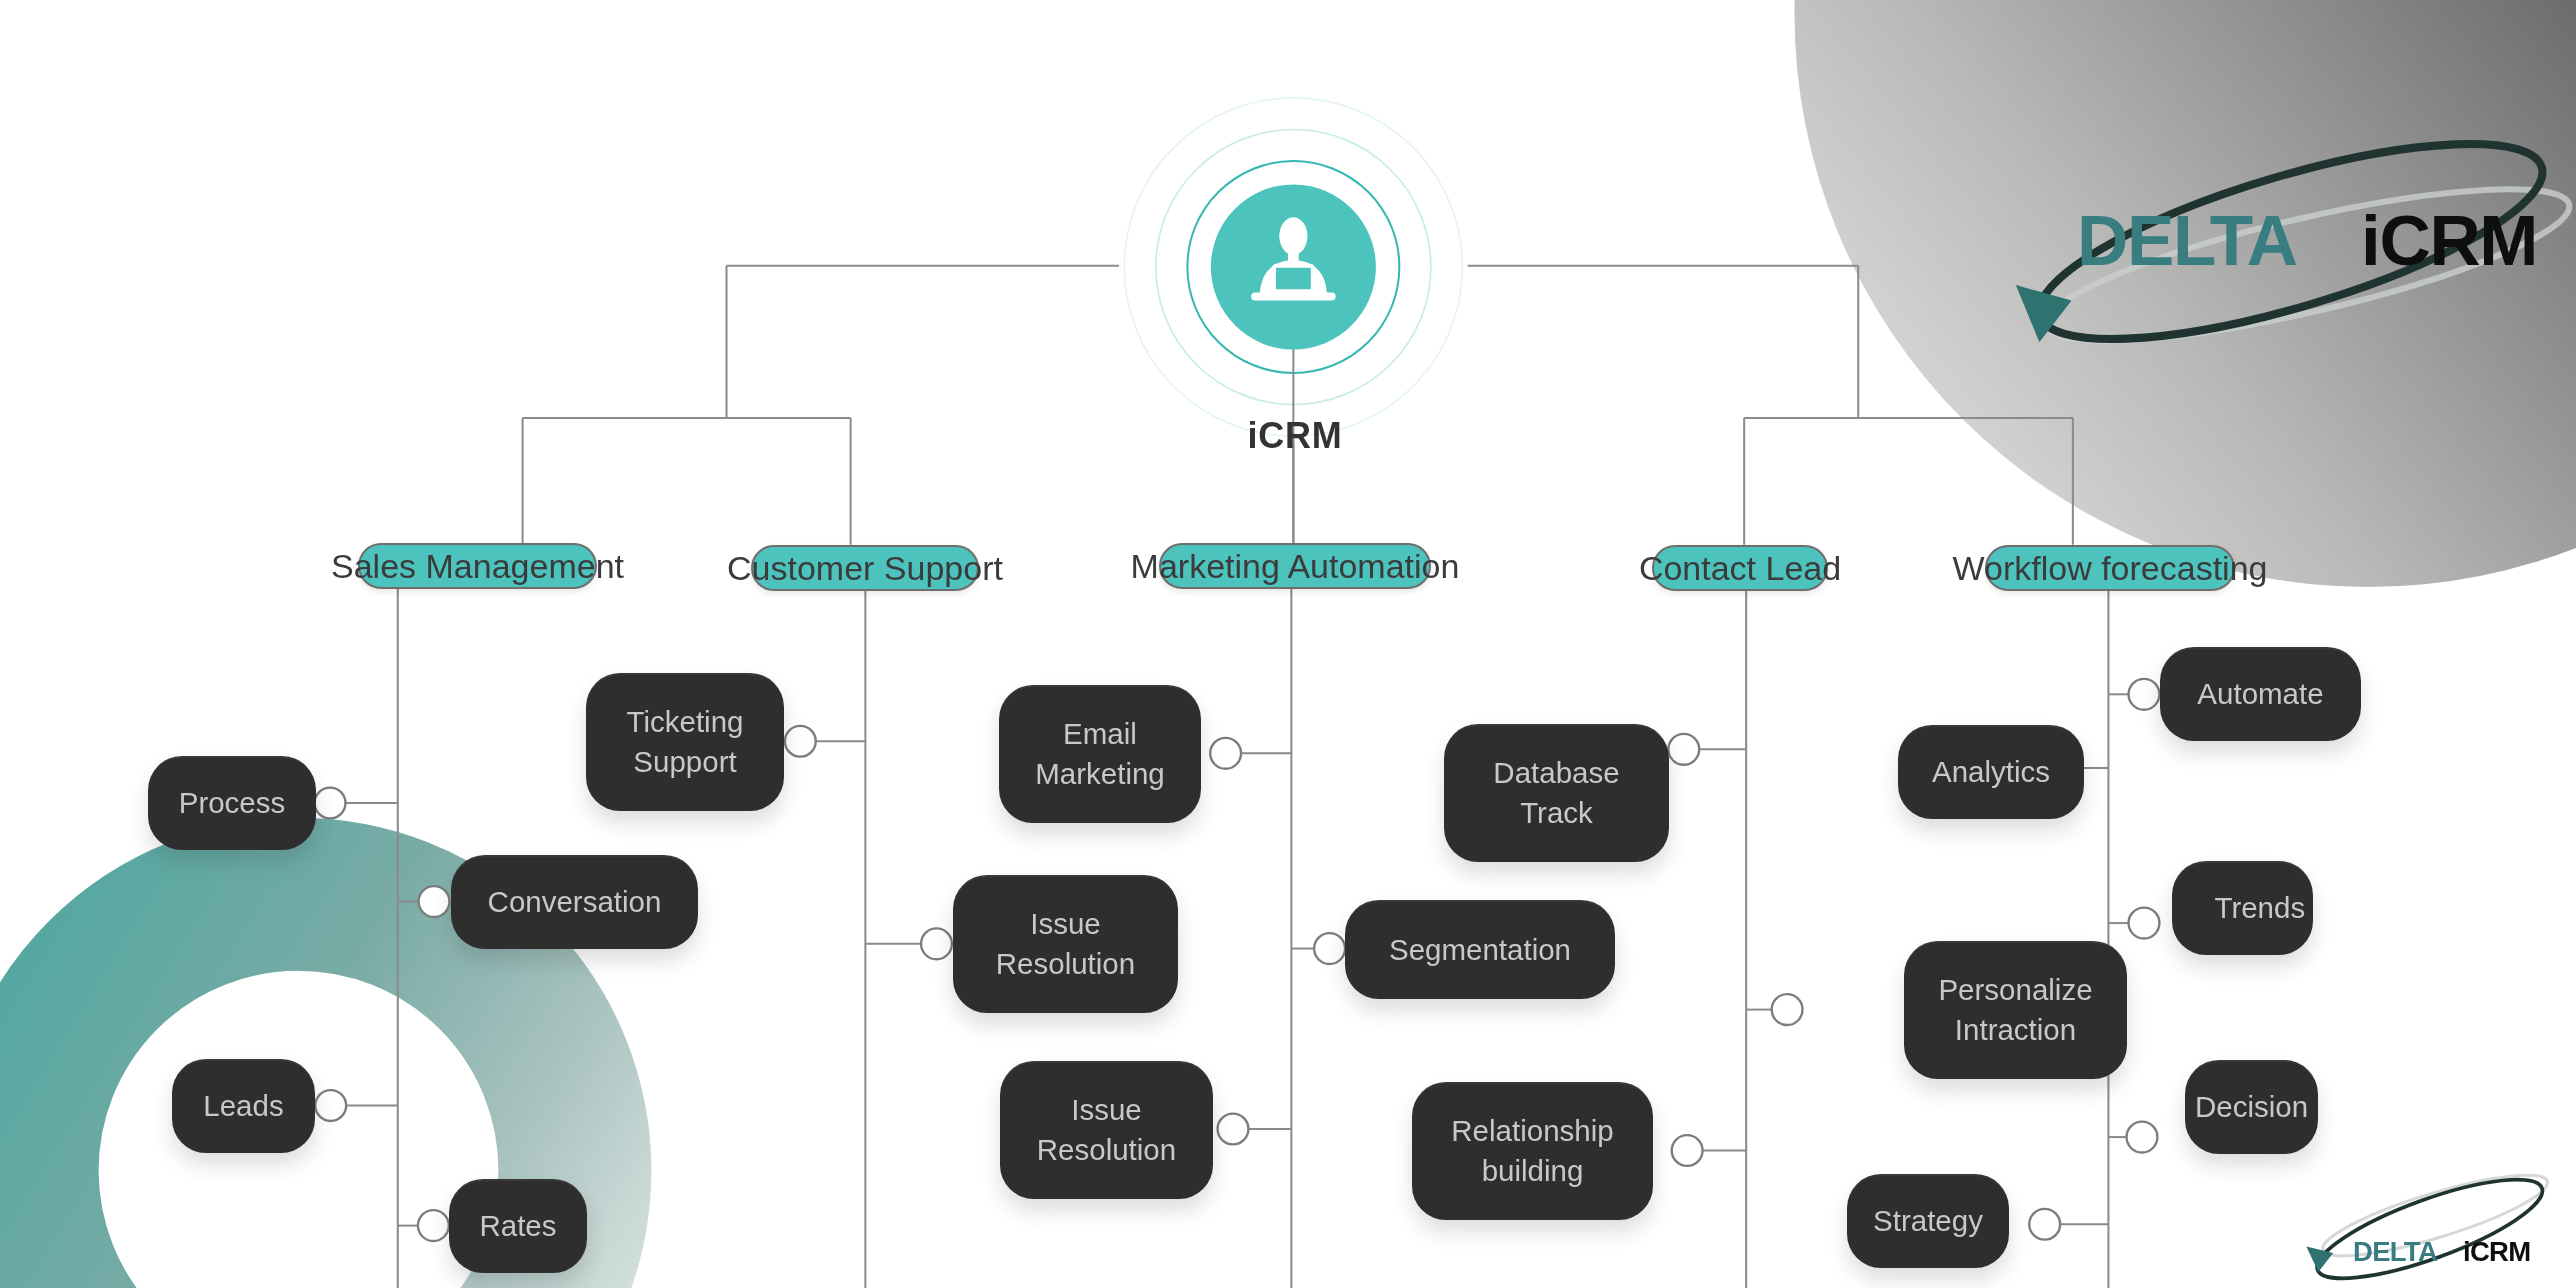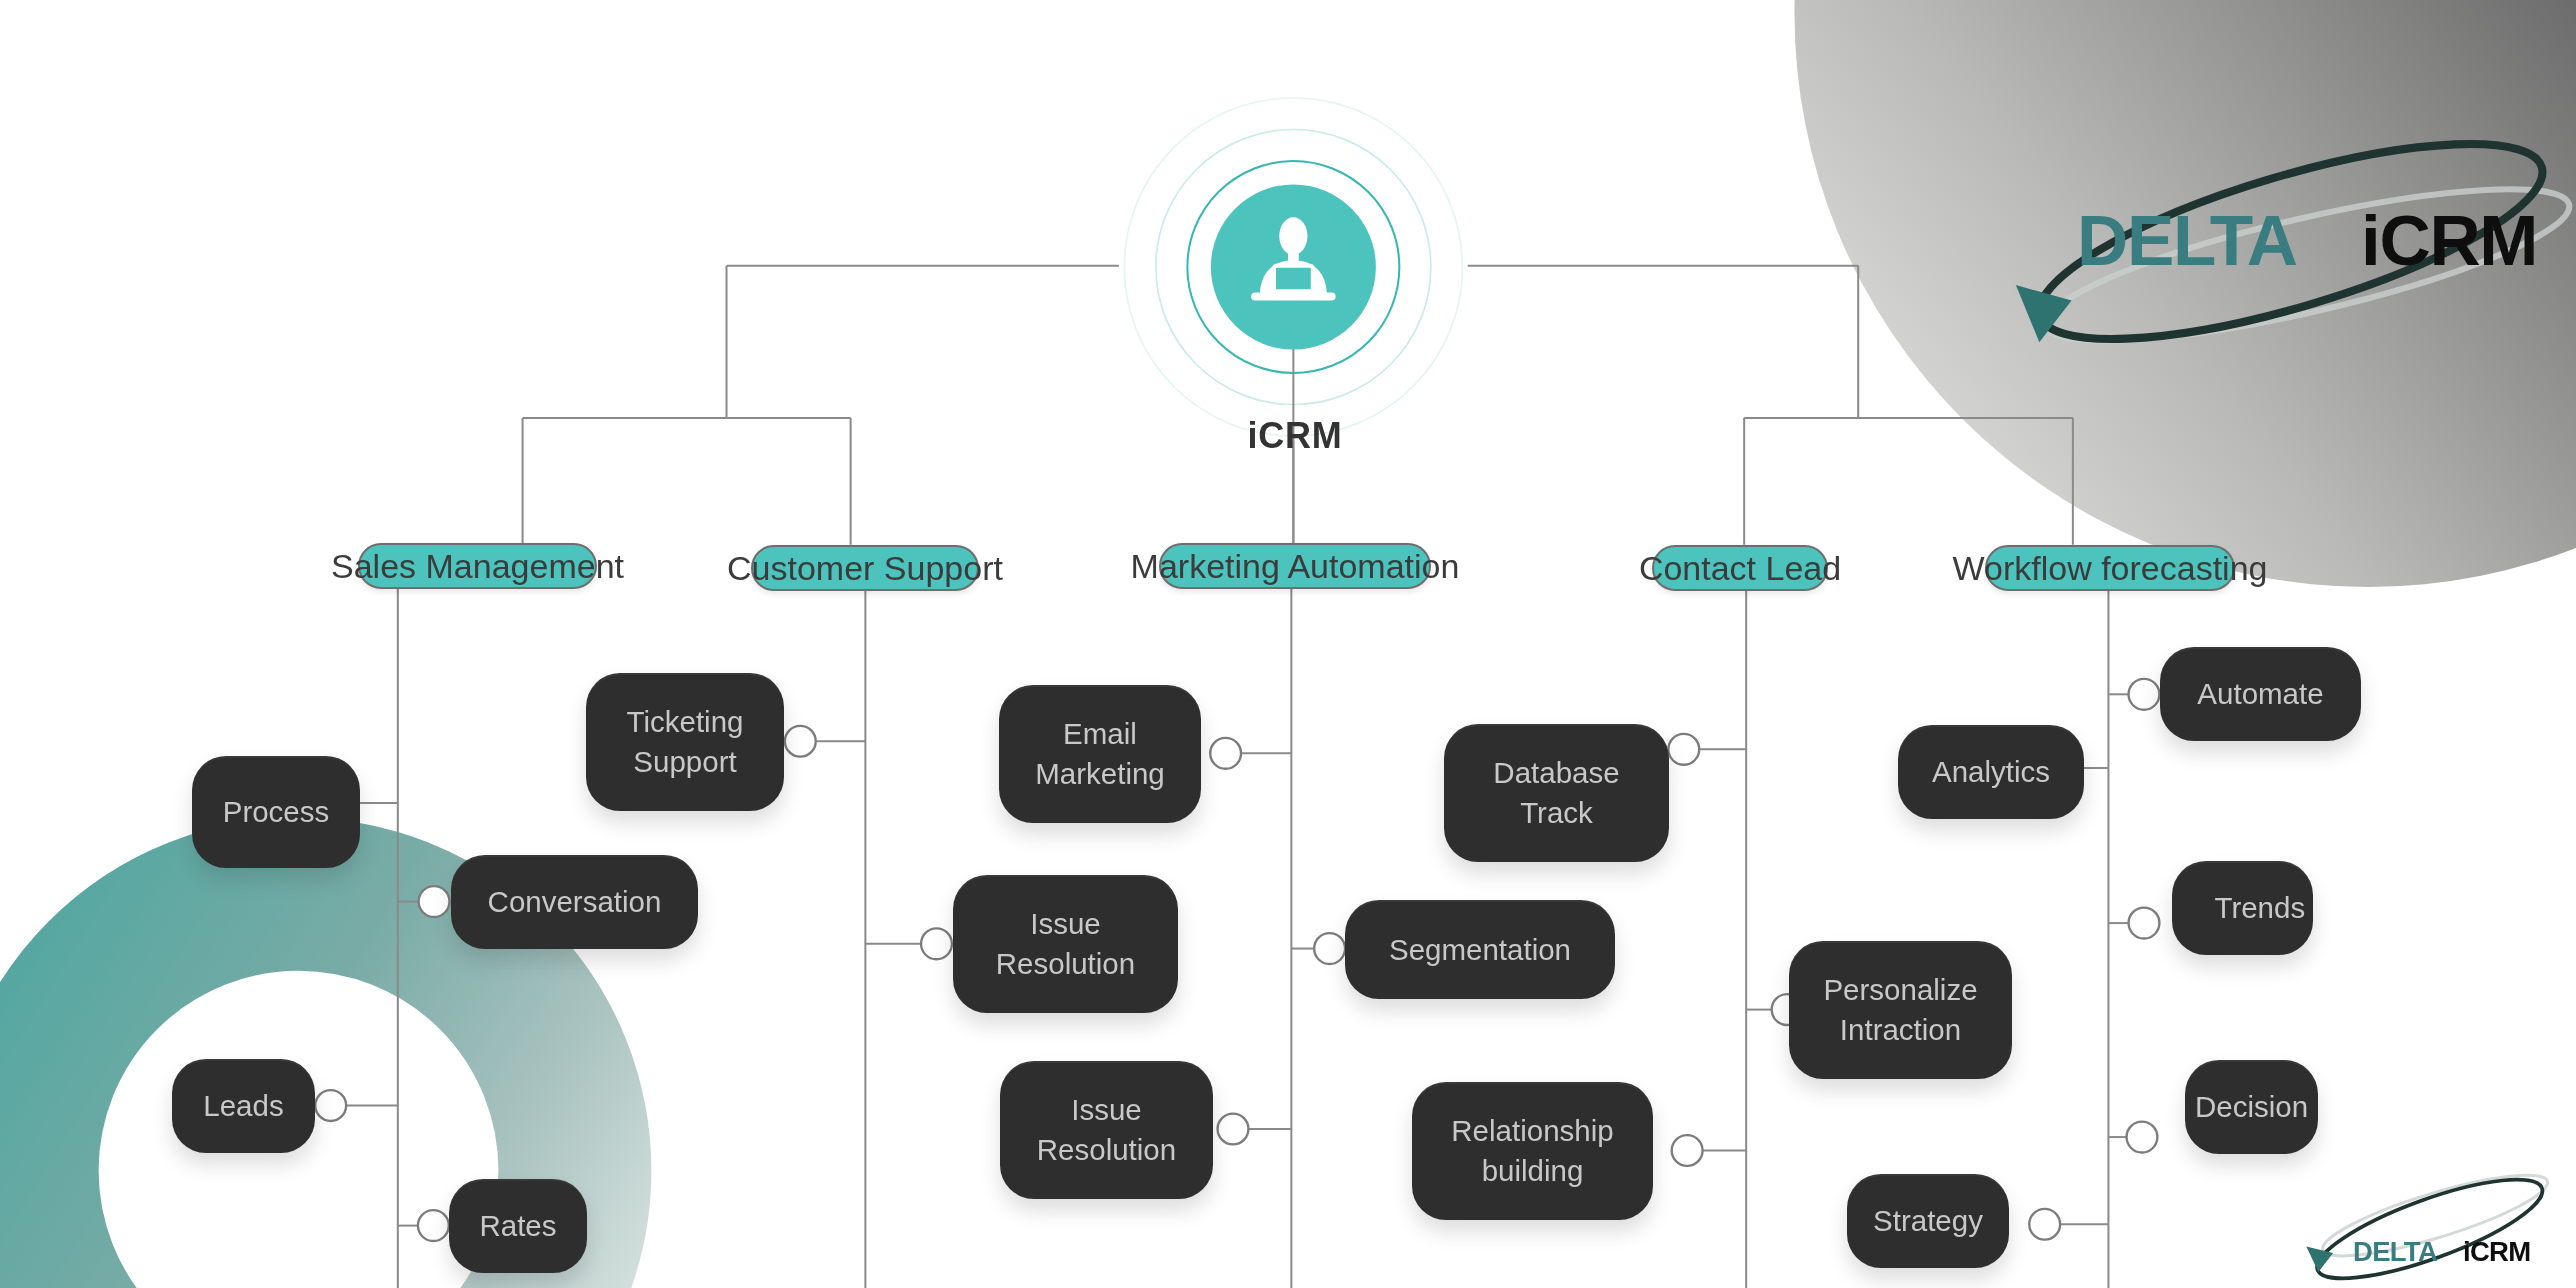--- a/index.html
+++ b/index.html
@@ -18,31 +18,31 @@
   #p-customer  {left:751px;top:545px;width:228px;}
   #p-marketing {left:1159px;top:543px;width:272px;}
   #p-contact   {left:1652px;top:545px;width:176px;}
   #p-workflow  {left:1985px;top:545px;width:250px;}
 
   .node{position:absolute;z-index:3;background:#2E2E2E;border-radius:34px;
         color:#C8C8C8;font-size:29.5px;line-height:1.35;text-align:center;
         display:flex;align-items:center;justify-content:center;padding:0 9.4px;
         box-sizing:border-box;
         box-shadow:0 12px 20px rgba(50,50,50,.16), inset 0 2px 0 rgba(255,255,255,.05);}
-  #n-process      {left:148px; top:756px;width:168px;height:112px;margin-left:44px;}
+  #n-process      {left:148px; top:756px;width:168px;height:94px;}
   #n-conversation {left:451px; top:855px;width:247px;height:94px;}
   #n-leads        {left:172px; top:1059px;width:143px;height:94px;}
   #n-rates        {left:449px; top:1179px;width:138px;height:94px;}
   #n-ticketing    {left:586px; top:673px;width:198px;height:138px;}
   #n-issue1       {left:953px;top:875px;width:225px;height:138px;}
   #n-email        {left:999px;top:685px;width:202px;height:138px;}
   #n-segmentation {left:1345px;top:900px;width:270px;height:99px;}
   #n-issue2       {left:1000px;top:1061px;width:213px;height:138px;}
   #n-database     {left:1444px;top:681px;width:225px;height:138px;margin-top:43px;}
-  #n-personalize  {left:1789px;top:941px;width:223px;height:138px;}
+  #n-personalize  {left:1904px;top:941px;width:223px;height:138px;}
   #n-relationship {left:1412px;top:1082px;width:241px;height:138px;}
   #n-automate     {left:2160px;top:647px; width:201px;height:94px;}
   #n-analytics    {left:1898px;top:725px;width:186px;height:94px;}
   #n-trends       {left:2172px;top:861px;width:141px;height:94px;padding-left:44px;}
   #n-decision     {left:2185px;top:1060px;width:133px;height:94px;}
   #n-strategy     {left:1847px;top:1174px;width:162px;height:94px;}
 
   #root-label{position:absolute;left:1201px;top:415px;width:188px;z-index:3;
         text-align:center;font-size:36px;font-weight:700;color:#333333;letter-spacing:0.7px;}
 

